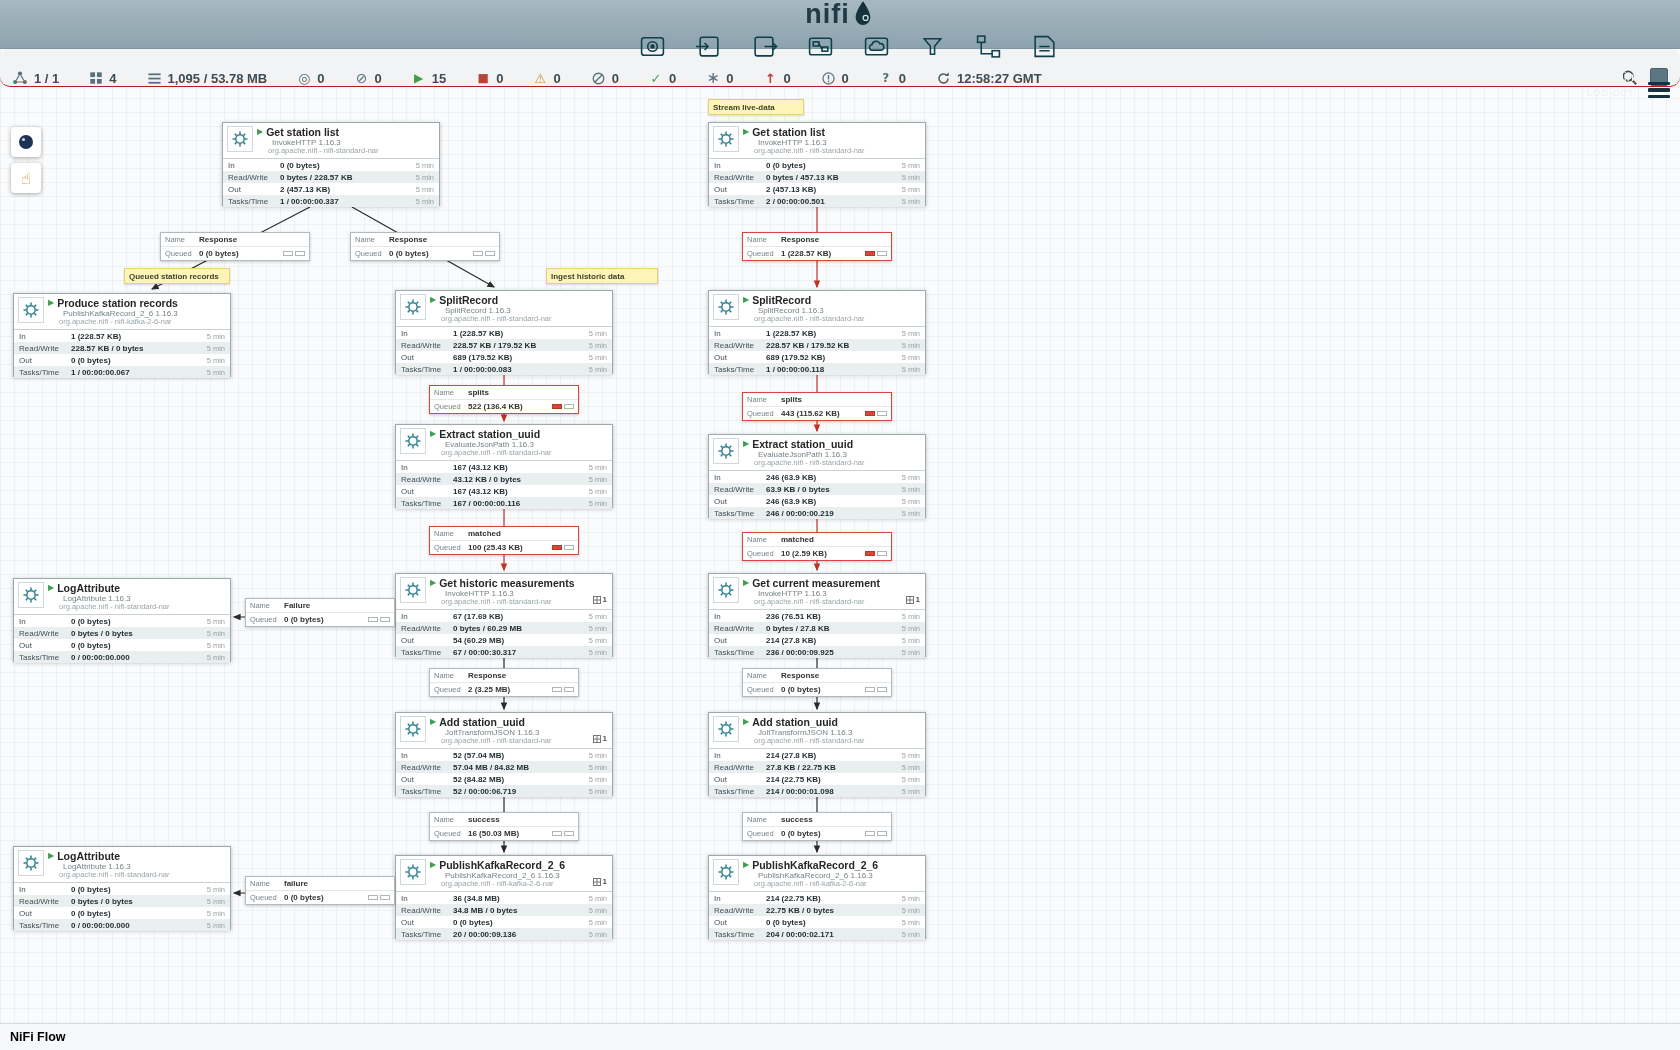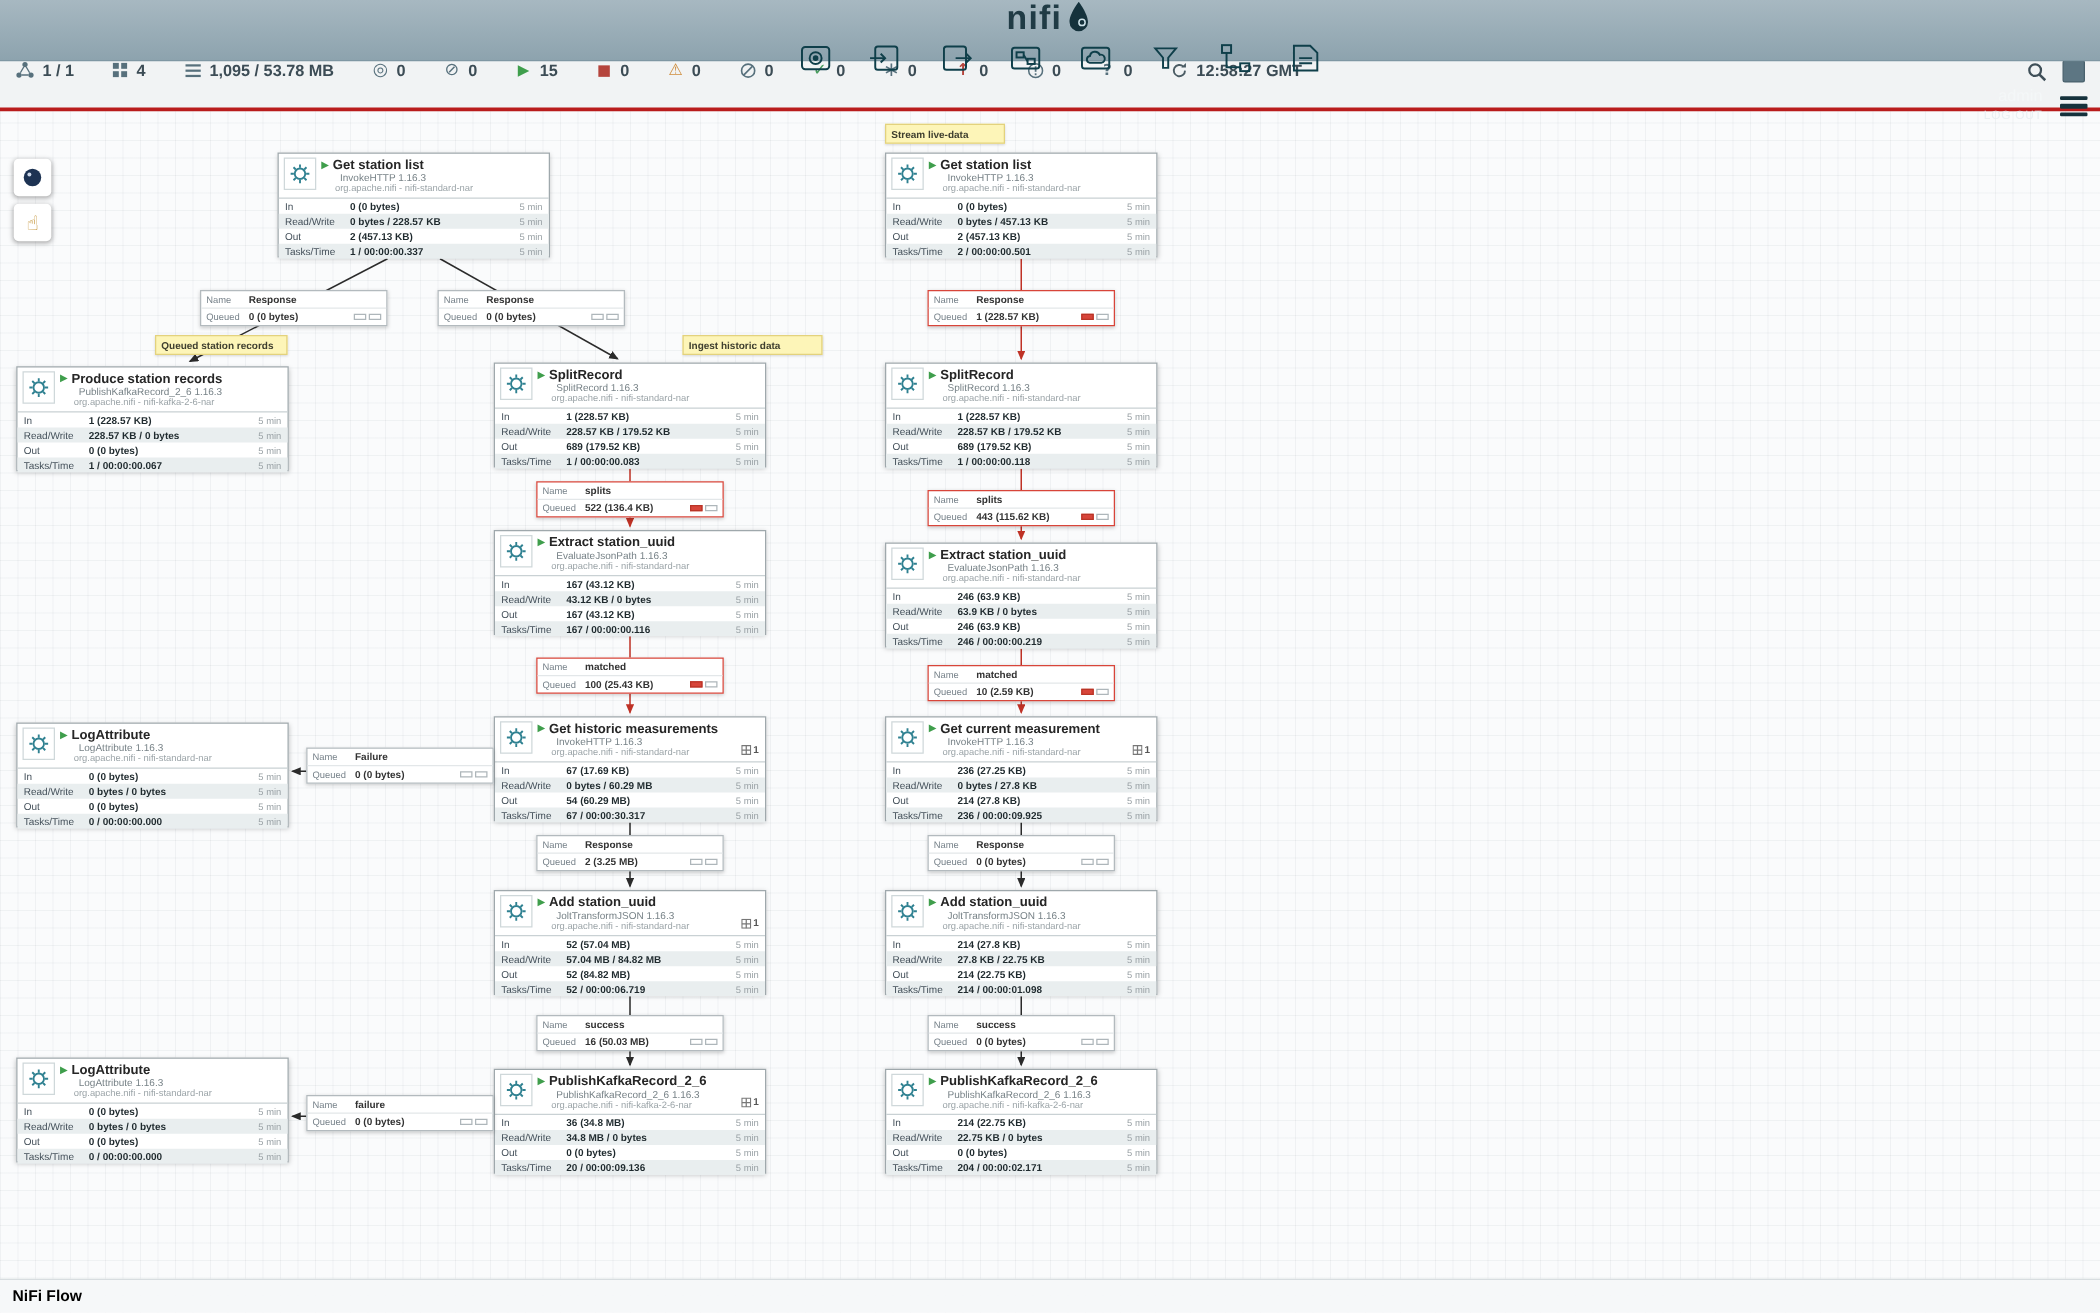--- a/index.html
+++ b/index.html
@@ -14,30 +14,30 @@
   #nodes{position:absolute;inset:0;z-index:2;}
 
   
   #appbar{position:absolute;top:0;left:0;right:0;height:48px;z-index:10;
     background:linear-gradient(#a7b8c1,#8da3ae);display:flex;align-items:center;border-bottom:1px solid #7f97a3;flex-direction:column;}
   .logo{display:flex;align-items:center;padding:0 12px 0 10px;gap:3px;}
   .logo-text{font-size:27px;font-weight:bold;color:#203b45;letter-spacing:1px;line-height:1;}
   .logo-drop{display:flex;}
   .toolbar{display:flex;align-items:center;gap:20px;margin-left:16px;}
   .tool{width:36px;height:36px;display:flex;align-items:center;justify-content:center;cursor:pointer;}
-  .header-right{margin-left:auto;display:flex;align-items:center;gap:14px;padding-right:10px;}
+  .header-right{margin-left:auto;display:flex;align-items:flex-end;gap:14px;padding-right:10px;}
   .user-block{display:flex;flex-direction:column;align-items:flex-end;margin-top:5px;}
   .user-name{color:#f4f7f8;font-size:13px;}
   .logout{color:#e9eff2;font-size:9.5px;letter-spacing:.6px;margin-top:3px;cursor:pointer;}
   .menu-btn{margin-top:8px;display:flex;flex-direction:column;gap:3px;cursor:pointer;}
   .menu-btn span{width:22px;height:3.5px;background:#16323c;border-radius:1px;}
 
   
   #statusbar{position:absolute;top:48px;left:0;right:0;height:38px;z-index:9;background:#f1f3f4;
-    border-bottom:3px solid #b91c1c;display:flex;align-items:flex-start;padding:0 12px;}
+    border-bottom:1px solid #b91c1c;display:flex;align-items:flex-end;padding:0 12px;border-radius:10px;}
   .sb-items{display:flex;align-items:center;gap:30px;}
   .sb-item{display:flex;align-items:center;gap:6px;font-size:13px;color:#3e4f58;}
   .sb-val{font-weight:600;color:#3c4c55;}
   .ic{display:flex;align-items:center;justify-content:center;min-width:14px;}
   .char{font-family:"DejaVu Sans",sans-serif;line-height:1;}
   .sb-right{margin-left:auto;display:flex;align-items:center;gap:12px;}
   .panel-sq{width:16px;height:16px;background:#5d7683;border:1px solid #49616d;border-radius:2px;cursor:pointer;}
 
   
   .fab{position:absolute;width:30px;height:30px;background:#fff;border-radius:4px;z-index:6;
@@ -644,21 +644,21 @@
           <svg width="8" height="8" viewBox="0 0 8 8">
             <rect x="0.5" y="0.5" width="7" height="7" fill="none" stroke="#777" stroke-width="1"></rect>
             <line x1="0.5" y1="4" x2="7.5" y2="4" stroke="#777"></line>
             <line x1="4" y1="0.5" x2="4" y2="7.5" stroke="#777"></line>
           </svg>
           <span>1</span>
         </div>
         <div class="proc-stats">
           <div class="stat-row">
             <span class="stat-label">In</span>
-            <span class="stat-value">236 (27.25 KB)</span>
+            <span class="stat-value">236 (76.51 KB)</span>
             <span class="stat-window">5 min</span>
           </div>
           <div class="stat-row">
             <span class="stat-label">Read/Write</span>
             <span class="stat-value">0 bytes / 27.8 KB</span>
             <span class="stat-window">5 min</span>
           </div>
           <div class="stat-row">
             <span class="stat-label">Out</span>
             <span class="stat-value">214 (27.8 KB)</span>

